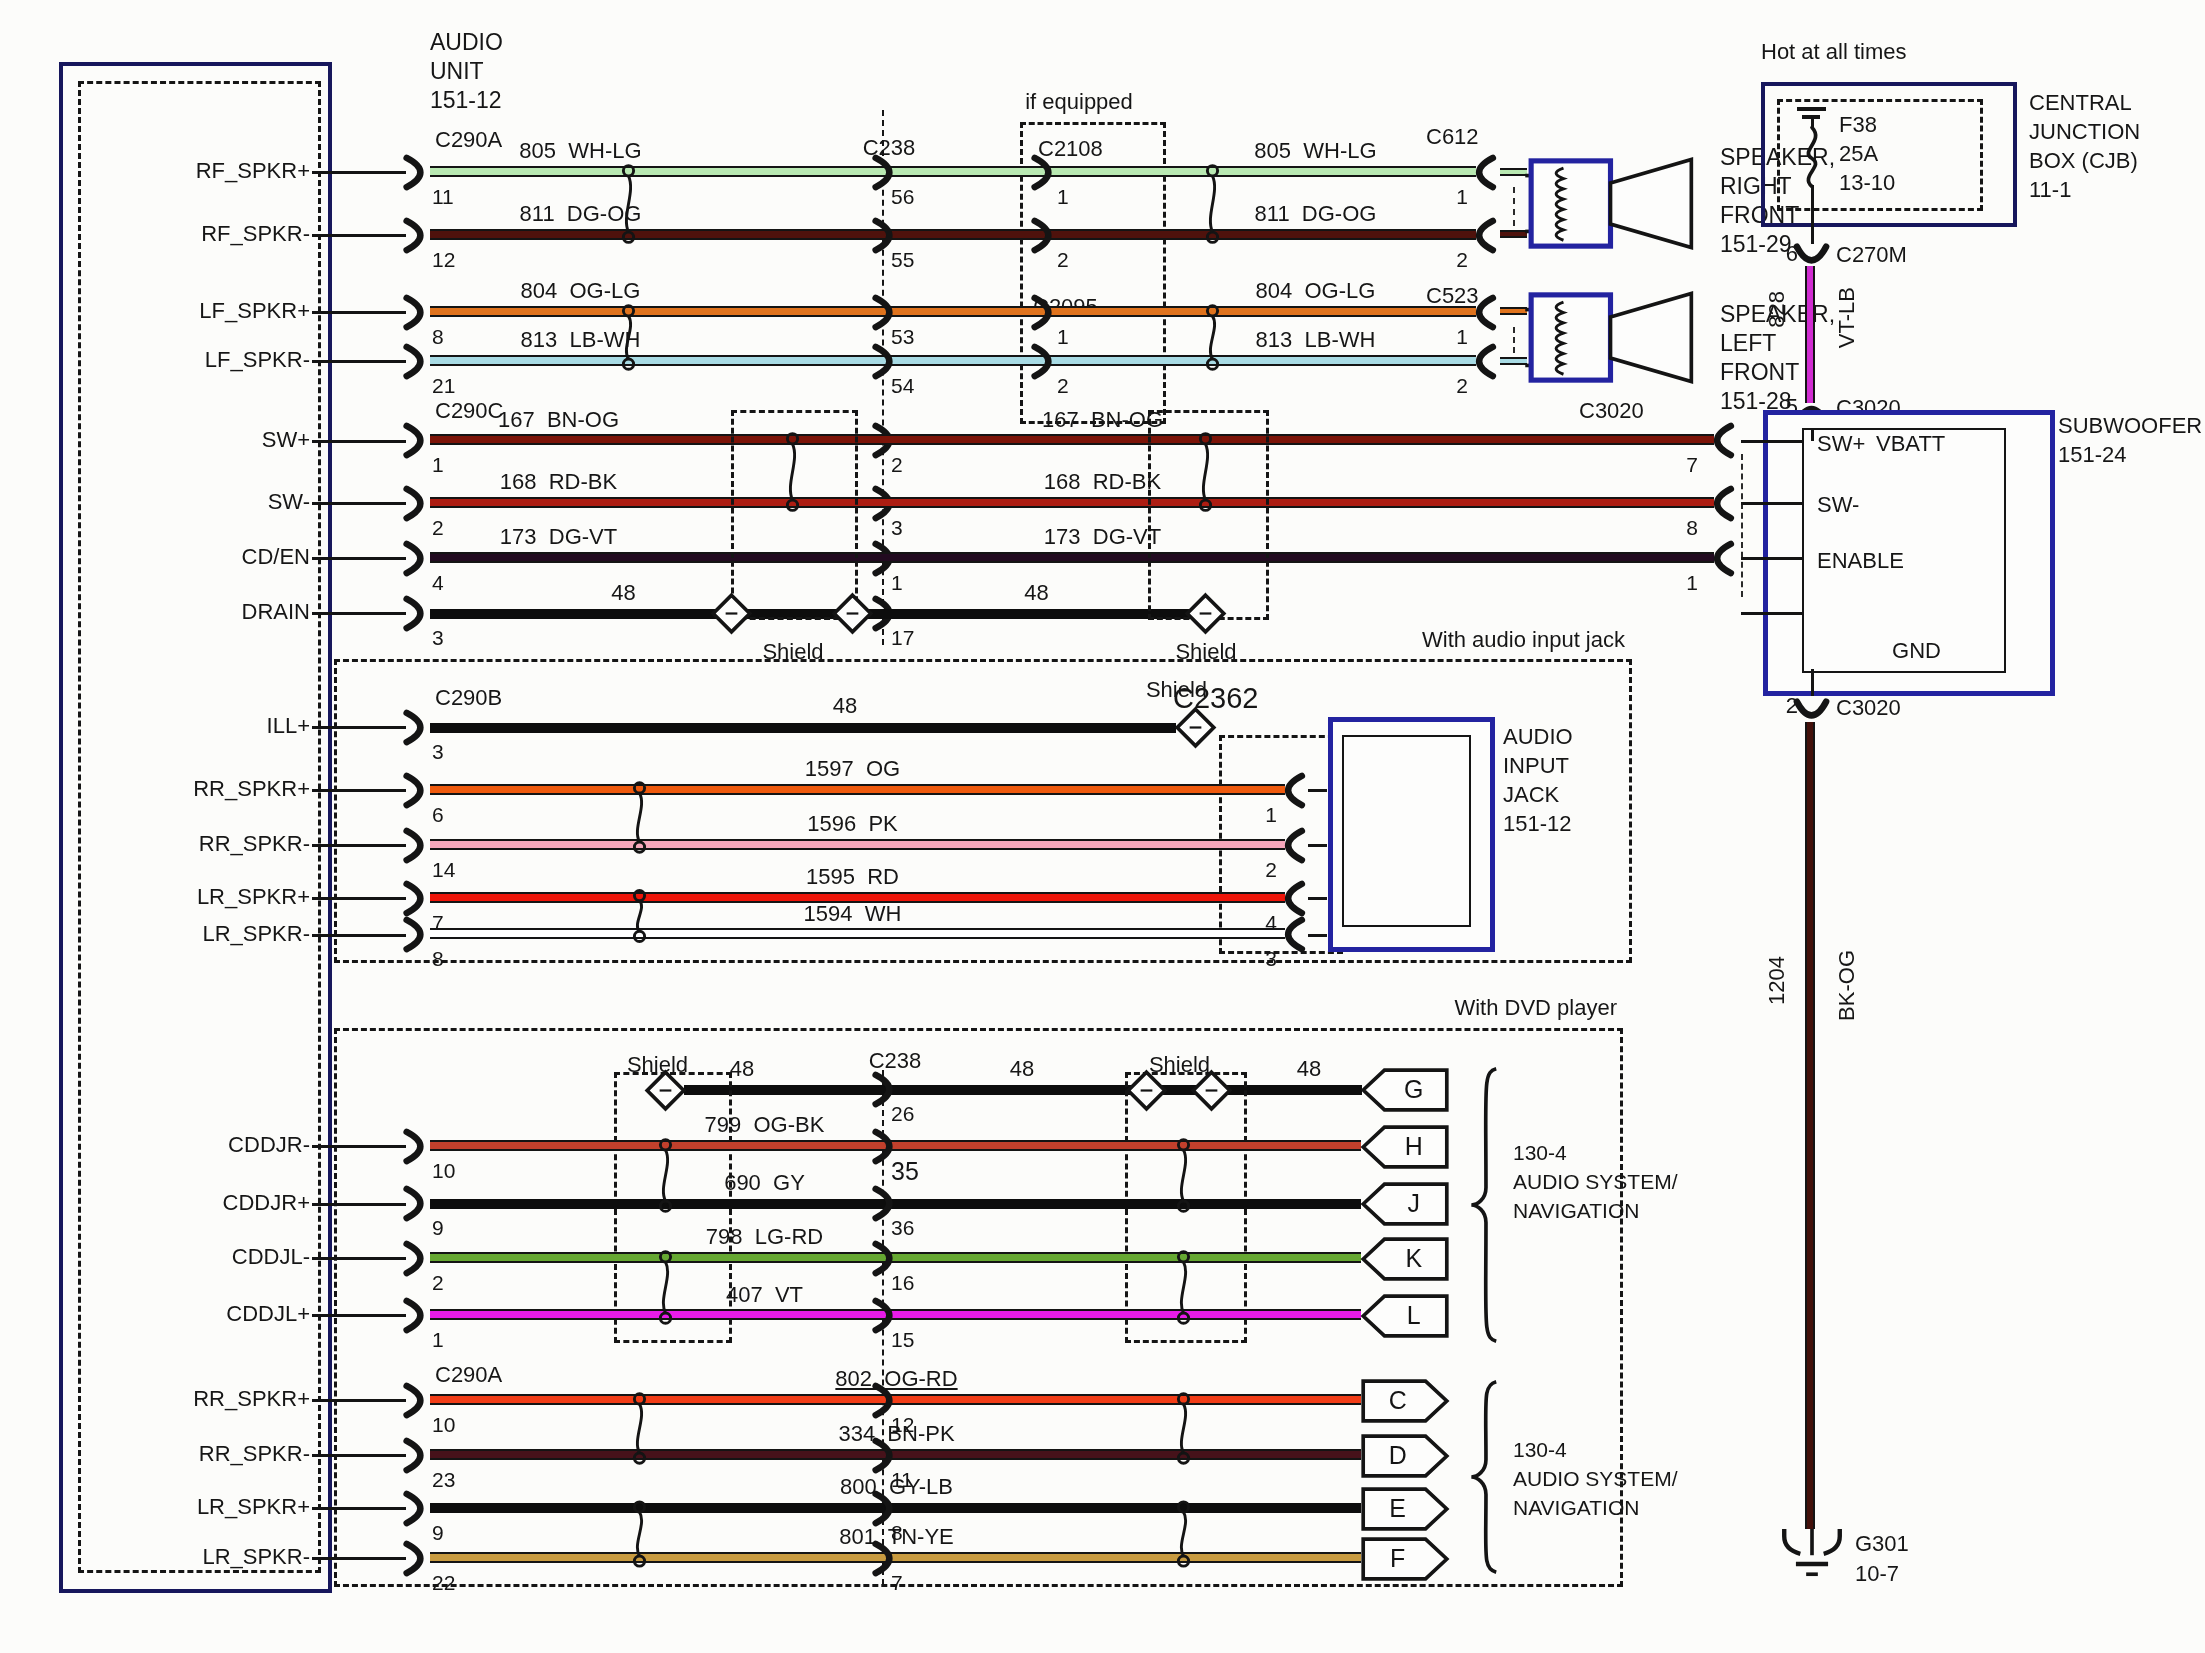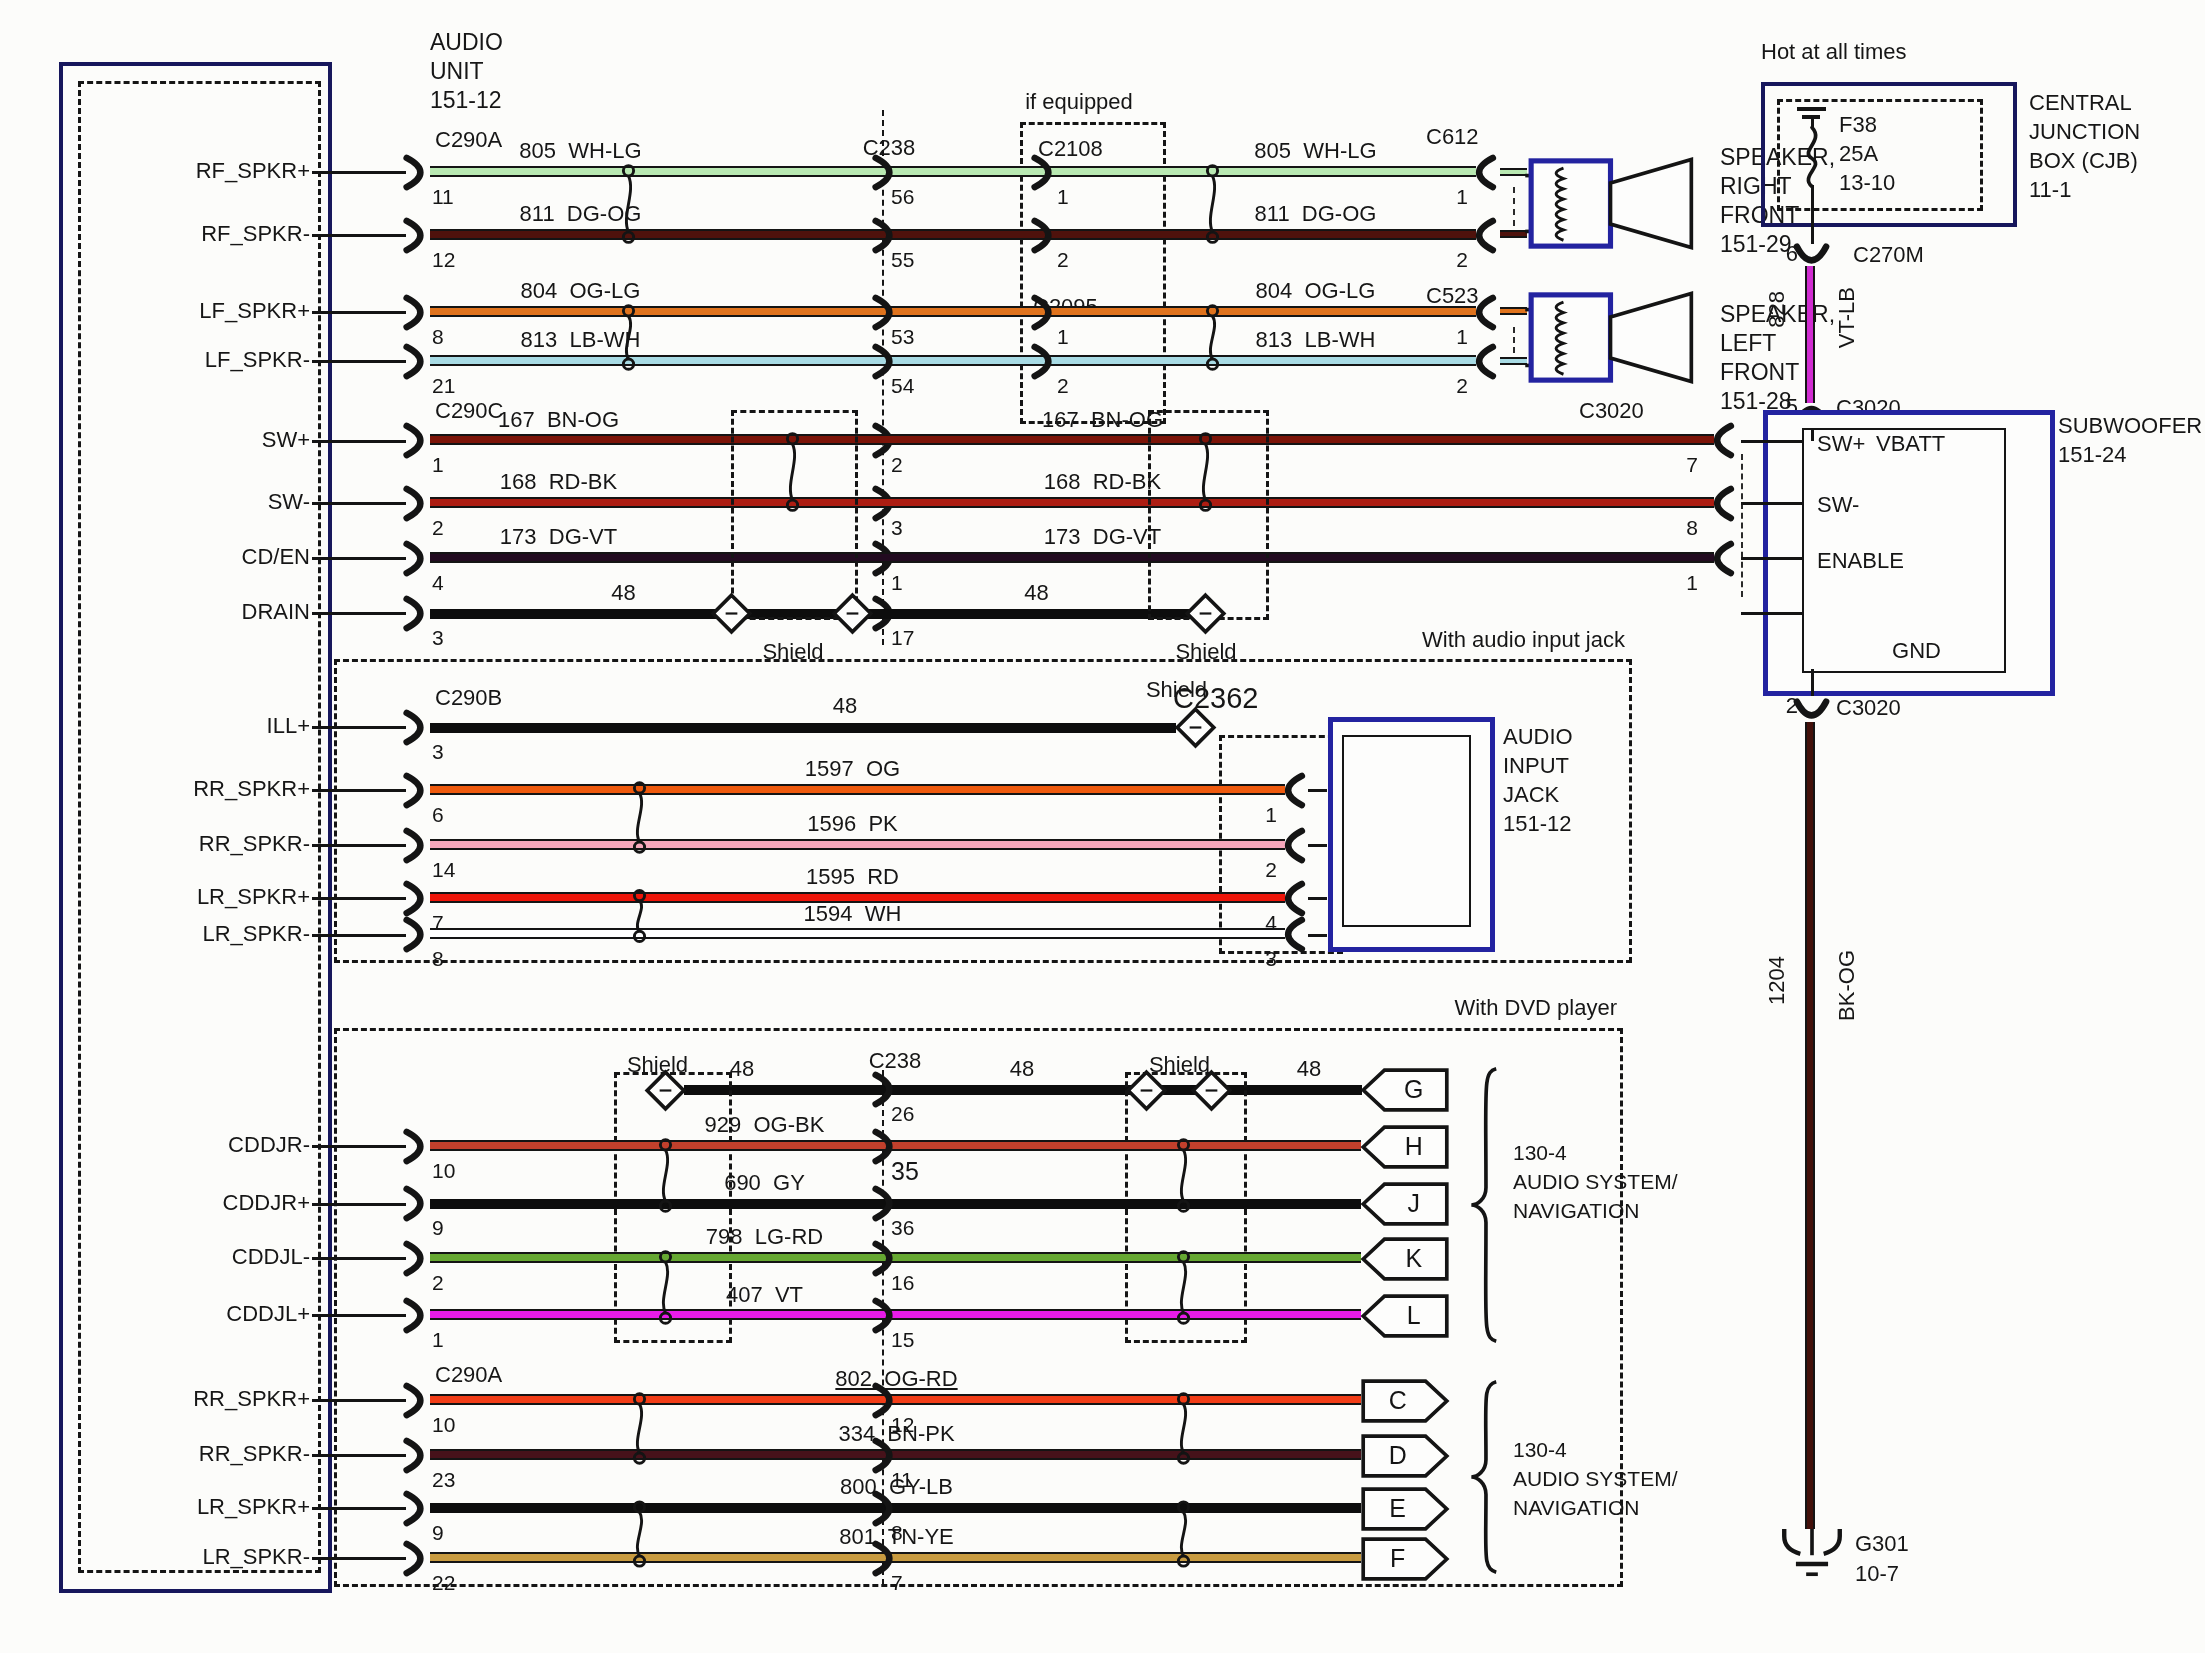--- a/index.html
+++ b/index.html
@@ -351,21 +351,21 @@
     <div style="position: absolute; left: 2029px; top: 88px; width: 191px; text-align: left; font-size: 22px; line-height: 29px; white-space: pre;" class="lbl">CENTRAL
 JUNCTION
 BOX (CJB)
 11-1</div>
     <div style="position: absolute; left: 1794px; top: 240px; width: 35px; height: 26.5px;">
       <svg width="35" height="26.5" viewBox="0 0 48 36">
         <path d="M4,9 C17,34 31,34 44,9" fill="none" stroke="#141414" stroke-width="9" stroke-linecap="round"></path>
       </svg>
     </div>
     <div style="position: absolute; left: 1761px; top: 240px; width: 37px; text-align: right; font-size: 22px; line-height: 28px; white-space: pre;" class="lbl">6</div>
-    <div style="position: absolute; left: 1836px; top: 241px; width: 118px; text-align: left; font-size: 22px; line-height: 28px; white-space: pre; margin-left: 17px;" class="lbl">C270M</div>
+    <div style="position: absolute; left: 1836px; top: 241px; width: 118px; text-align: left; font-size: 22px; line-height: 28px; white-space: pre;" class="lbl">C270M</div>
     <div style="position: absolute; left: 1805px; top: 266px; width: 5.9px; height: 137px; background: rgb(208, 44, 208); border-left: 2.9px solid rgb(20, 20, 20); border-right: 2.9px solid rgb(20, 20, 20);"></div>
     <div style="position: absolute; left: 1763px; top: 291px; width: 29px; text-align: left; font-size: 22px; line-height: 28px; white-space: pre;" class="lbl rot">828</div>
     <div style="position: absolute; left: 1833px; top: 287px; width: 29px; text-align: left; font-size: 22px; line-height: 28px; white-space: pre;" class="lbl rot">VT-LB</div>
     <div style="position: absolute; left: 1794px; top: 403px; width: 35px; height: 26.5px;">
       <svg width="35" height="26.5" viewBox="0 0 48 36">
         <path d="M4,27 C17,2 31,2 44,27" fill="none" stroke="#141414" stroke-width="9" stroke-linecap="round"></path>
       </svg>
     </div>
     <div style="position: absolute; left: 1761px; top: 393px; width: 37px; text-align: right; font-size: 22px; line-height: 28px; white-space: pre;" class="lbl">5</div>
     <div style="position: absolute; left: 1836px; top: 394px; width: 118px; text-align: left; font-size: 22px; line-height: 28px; white-space: pre;" class="lbl">C3020</div>
@@ -563,21 +563,21 @@
     <div style="position: absolute; left: 1125px; top: 1072px; width: 116px; height: 265px;" class="dashbox"></div>
     <div style="position: absolute; left: 81px; top: 1131px; width: 229px; text-align: right; font-size: 22px; line-height: 28px; white-space: pre;" class="lbl">CDDJR-</div>
     <div style="position: absolute; left: 312px; top: 1145px; width: 94px; height: 2.9px; background: rgb(20, 20, 20);"></div>
     <div style="position: absolute; left: 400px; top: 1129px; width: 26.5px; height: 35px;">
       <svg width="26.5" height="35" viewBox="0 0 36 48">
         <path d="M9,4 C34,17 34,31 9,44" fill="none" stroke="#141414" stroke-width="9" stroke-linecap="round"></path>
       </svg>
     </div>
     <div style="position: absolute; left: 432px; top: 1157px; width: 59px; text-align: left; font-size: 21px; line-height: 28px; white-space: pre;" class="lbl">10</div>
     <div style="position: absolute; left: 430px; top: 1140px; width: 931px; height: 7.4px; background: rgb(194, 64, 44); border-top: 2.9px solid rgb(20, 20, 20); border-bottom: 2.9px solid rgb(20, 20, 20);"></div>
-    <div style="position: absolute; left: 669px; top: 1111px; width: 191px; text-align: center; font-size: 22px; line-height: 28px; white-space: pre;" class="lbl">929  OG-BK</div>
+    <div style="position: absolute; left: 669px; top: 1111px; width: 191px; text-align: center; font-size: 22px; line-height: 28px; white-space: pre;" class="lbl">799  OG-BK</div>
     <div style="position: absolute; left: 869px; top: 1129px; width: 26.5px; height: 35px;">
       <svg width="26.5" height="35" viewBox="0 0 36 48">
         <path d="M9,4 C34,17 34,31 9,44" fill="none" stroke="#141414" stroke-width="9" stroke-linecap="round"></path>
       </svg>
     </div>
     <div style="position: absolute; left: 891px; top: 1157px; width: 59px; text-align: left; font-size: 25px; line-height: 28px; white-space: pre;" class="lbl">35</div>
     <div style="position: absolute; left: 1361px; top: 1124px; width: 88px; height: 46px;">
       <svg width="88" height="46" viewBox="0 0 120 62">
         <polygon points="3,31 32,4 117,4 117,58 32,58" fill="#fdfdfc" stroke="#141414" stroke-width="5"></polygon>
         <text x="72" y="42" font-size="34" font-family="Liberation Sans,sans-serif" fill="#141414" text-anchor="middle">H</text>

